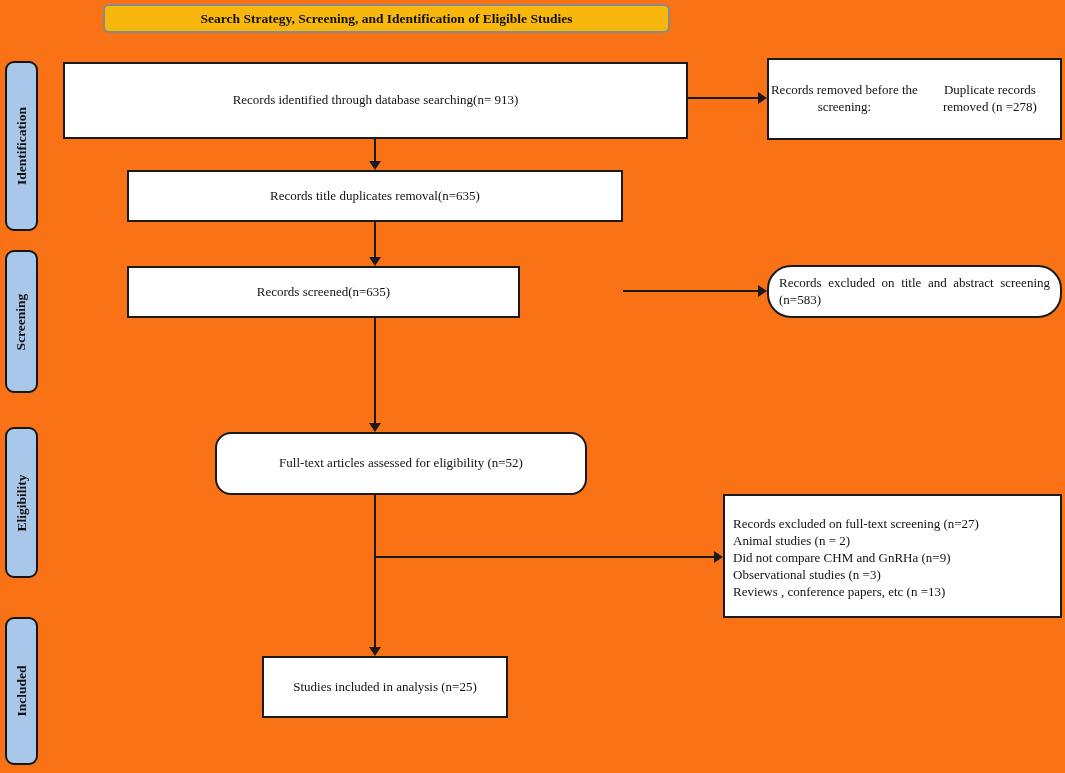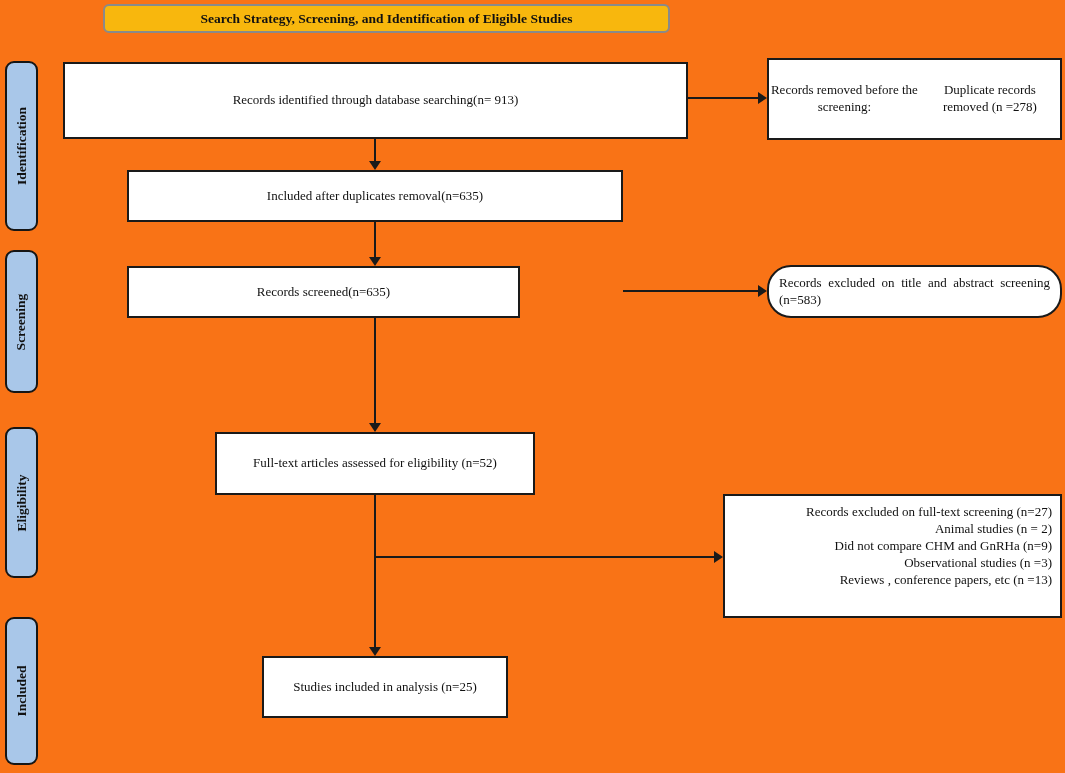--- a/index.html
+++ b/index.html
@@ -25,21 +25,21 @@
     transform:rotate(-90deg);white-space:nowrap;
     font-weight:bold;font-size:13.5px;color:#111;
   }
   
   .box{
     position:absolute;background:#ffffff;border:2px solid #1a1a1a;
     box-sizing:border-box;font-size:13px;line-height:1.3;
   }
   .box.center{display:flex;align-items:center;justify-content:center;text-align:center;}
   .box.leftjust{display:flex;align-items:center;text-align:justify;text-align-last:left;padding:0 10px;border-radius:24px;}
-  .box.list{padding:8px 8px;text-align:right;}
+  .box.list{padding:20px 8px;text-align:left;}
   .box.list span{display:block;}
   
   .vline{position:absolute;width:2px;background:#1a1a1a;}
   .hline{position:absolute;height:2px;background:#1a1a1a;}
   .ah-down{position:absolute;width:0;height:0;border-left:6px solid transparent;border-right:6px solid transparent;border-top:9px solid #1a1a1a;}
   .ah-right{position:absolute;width:0;height:0;border-top:6px solid transparent;border-bottom:6px solid transparent;border-left:9px solid #1a1a1a;}
 </style>
 </head>
 <body>
 
@@ -64,34 +64,34 @@
     <span>Records identified through database searching</span>
     <span>(n= 913)</span>
   </div>
 
   <div class="box center" style="left:767px;top:58px;width:295px;height:82px;">
     <span>Records removed before the screening:</span>
     <span>Duplicate records removed (n =278)</span>
   </div>
 
   <div class="box center" style="left:127px;top:170px;width:496px;height:52px;">
-    <span>Included after duplicates removal</span>
+    <span>Records title duplicates removal</span>
     <span>(n=635)</span>
   </div>
 
   <div class="box center" style="left:127px;top:266px;width:393px;height:52px;">
     <span>Records screened</span>
     <span>(n=635)</span>
   </div>
 
   <div class="box leftjust" style="left:767px;top:265px;width:295px;height:53px;">
     <span>Records excluded on title and abstract screening (n=583)</span>
   </div>
 
-  <div class="box center" style="left:215px;top:432px;width:320px;height:63px;">
+  <div class="box center" style="left:215px;top:432px;width:372px;height:63px;border-radius:16px;">
     <span>Full-text articles assessed for eligibility (n=52)</span>
   </div>
 
   <div class="box list" style="left:723px;top:494px;width:339px;height:124px;">
     <span>Records excluded on full-text screening (n=27)</span>
     <span>Animal studies (n = 2)</span>
     <span>Did not compare CHM and GnRHa (n=9)</span>
     <span>Observational studies (n =3)</span>
     <span>Reviews , conference papers, etc (n =13)</span>
   </div>

